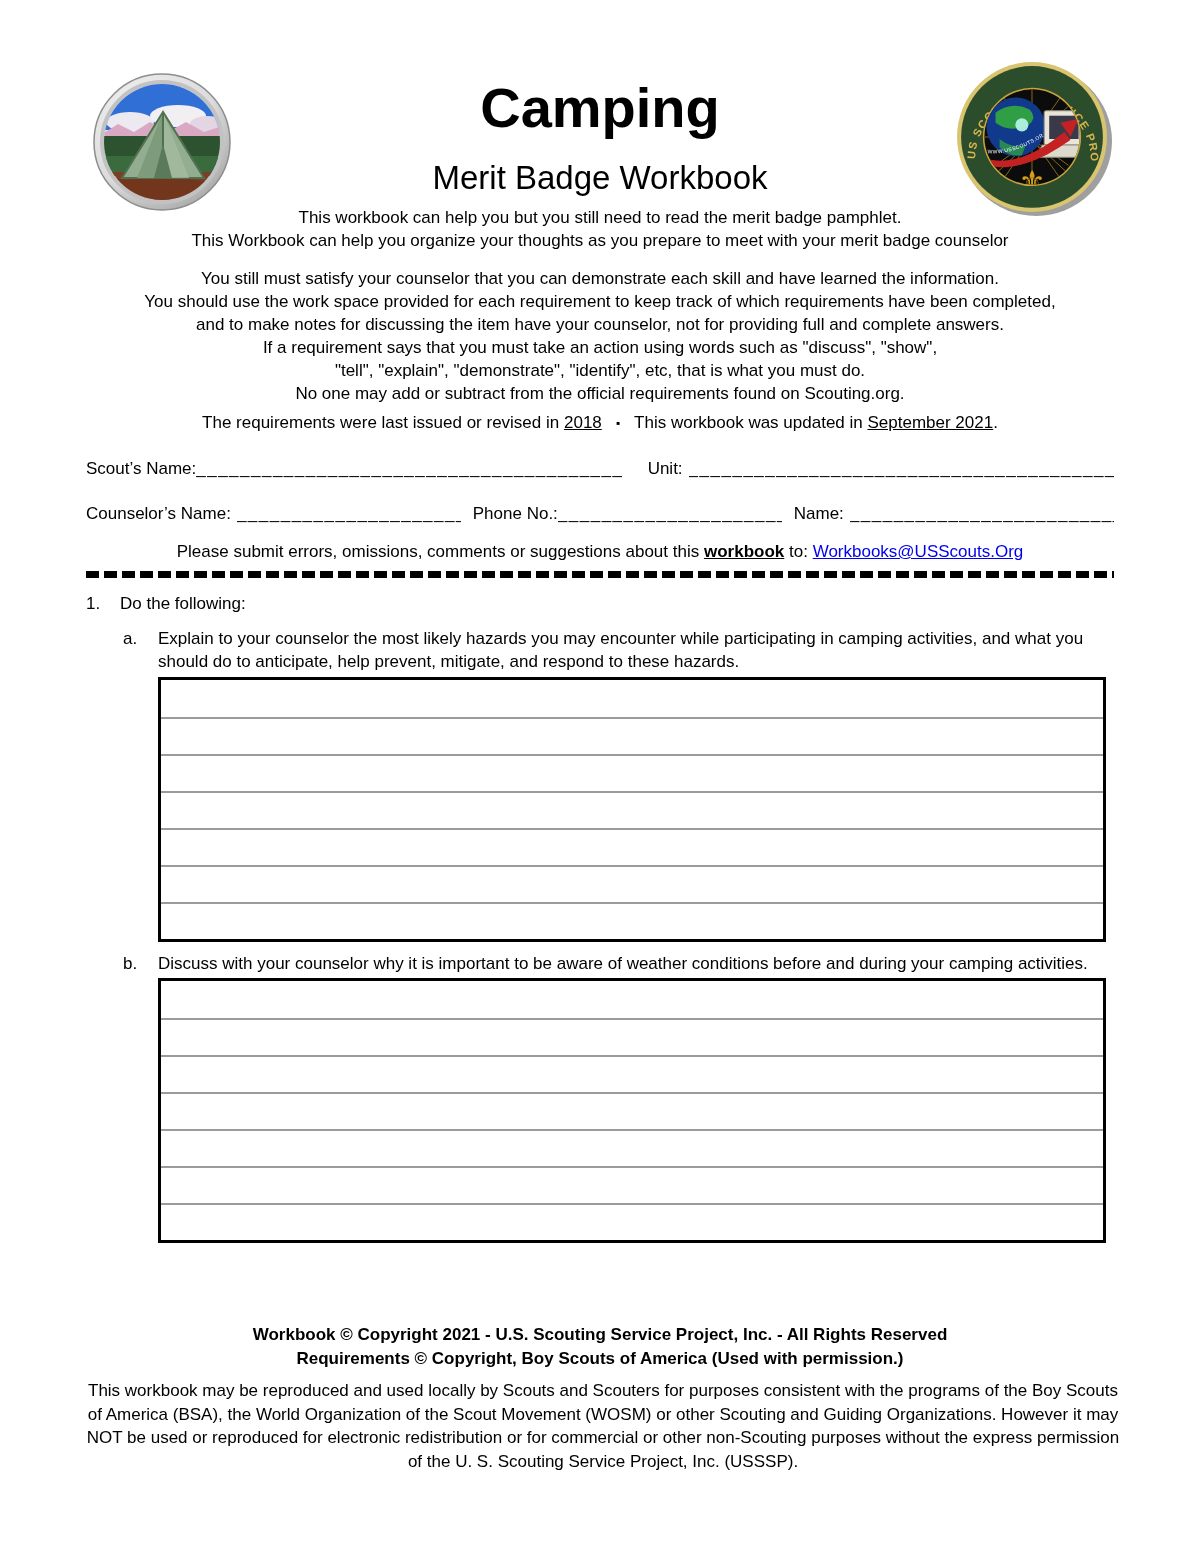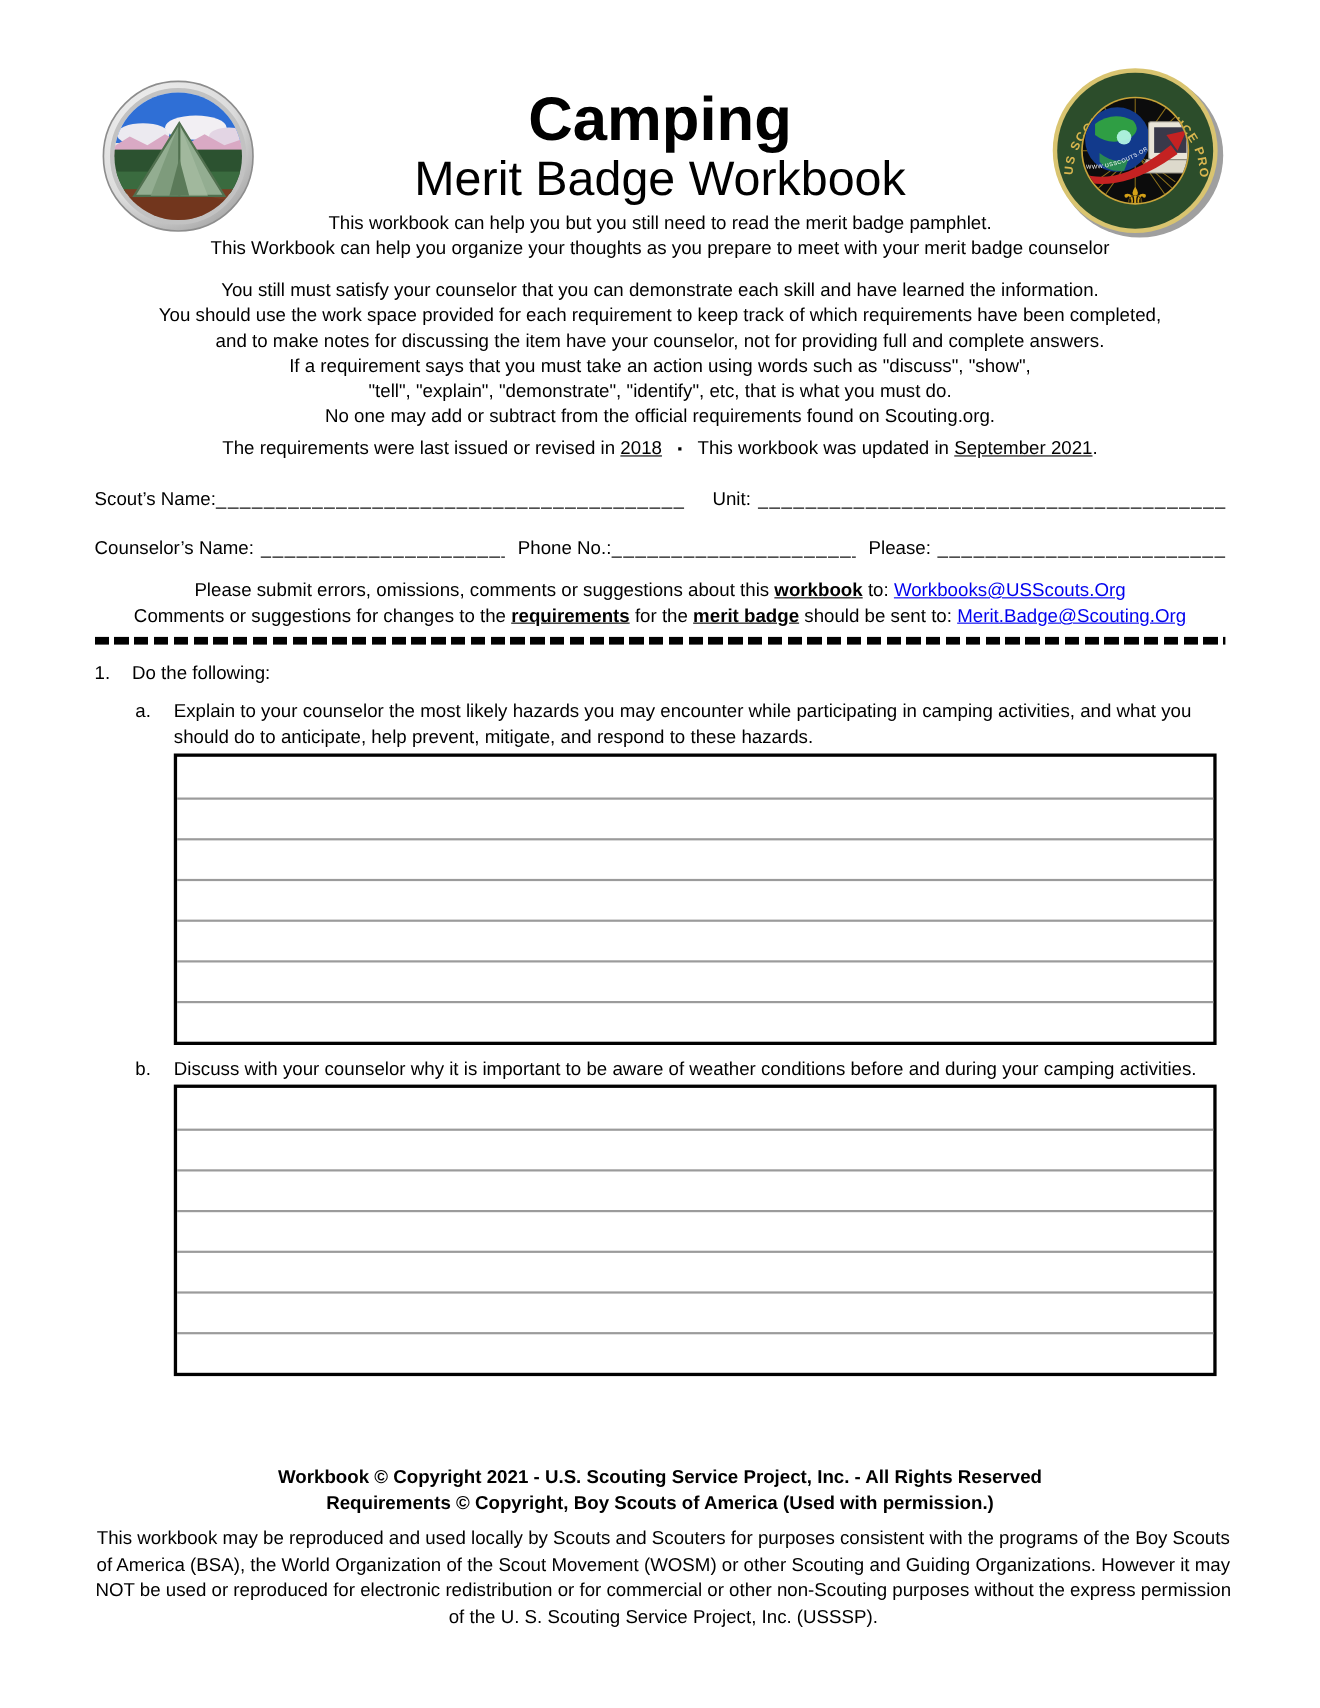--- a/index.html
+++ b/index.html
@@ -10,21 +10,21 @@
     font-family:"Liberation Sans", sans-serif; font-size:17px; line-height:23px;
   }
   .content { margin:0 86px; }
   .center { text-align:center; }
 
   
   .badge-left { position:absolute; left:92px; top:68px; }
   .badge-right { position:absolute; left:950px; top:60px; }
   .title-block { padding-top:78px; }
   h1.doc-title { margin:0; font-size:56px; line-height:60px; font-weight:900; letter-spacing:0px; }
-  h2.doc-subtitle { margin:5px 0 0 0; font-size:44px; line-height:40px; font-weight:400; }
+  h2.doc-subtitle { margin:20px 0 0 0; font-size:33px; line-height:40px; font-weight:400; }
   .intro { margin-top:8px; }
 
   .notice { margin-top:15px; }
   .notice .b { font-weight:bold; }
 
   .revision { margin-top:6px; }
   .revision .u { text-decoration:underline; }
   .revision .bullet { display:inline-block; margin:0 14px; font-size:12px; vertical-align:1px; }
 
   
@@ -188,40 +188,32 @@
     </div>
 
     <div class="form-row second">
       <span class="form-label">Counselor’s Name:</span>
       <span class="sp"></span>
       <span class="blank">________________________________________________________________________________________________</span>
       <span class="gap-sm"></span>
       <span class="form-label">Phone No.:</span>
       <span class="blank">________________________________________________________________________________________________</span>
       <span class="gap-sm"></span>
-      <span class="form-label">Please:</span>
+      <span class="form-label">Name:</span>
       <span class="sp"></span>
       <span class="blank" style="flex-grow:1.18;">________________________________________________________________________________________________</span>
     </div>
 
     <div class="submit-block center">
       <div>
         <span>Please submit errors, omissions, comments or suggestions about this</span>
         <span class="bu">workbook</span>
         <span>to:</span>
         <a class="mail-link">Workbooks@USScouts.Org</a>
       </div>
-      <div>
-        <span>Comments or suggestions for changes to the</span>
-        <span class="bu">requirements</span>
-        <span>for the</span>
-        <span class="bu">merit badge</span>
-        <span>should be sent to:</span>
-        <a class="mail-link">Merit.Badge@Scouting.Org</a>
-      </div>
     </div>
 
     <div class="dashed-divider"></div>
 
     <div class="req-item">
       <span class="marker">1.</span>
       <span>Do the following:</span>
     </div>
 
     <div class="req-sub">

